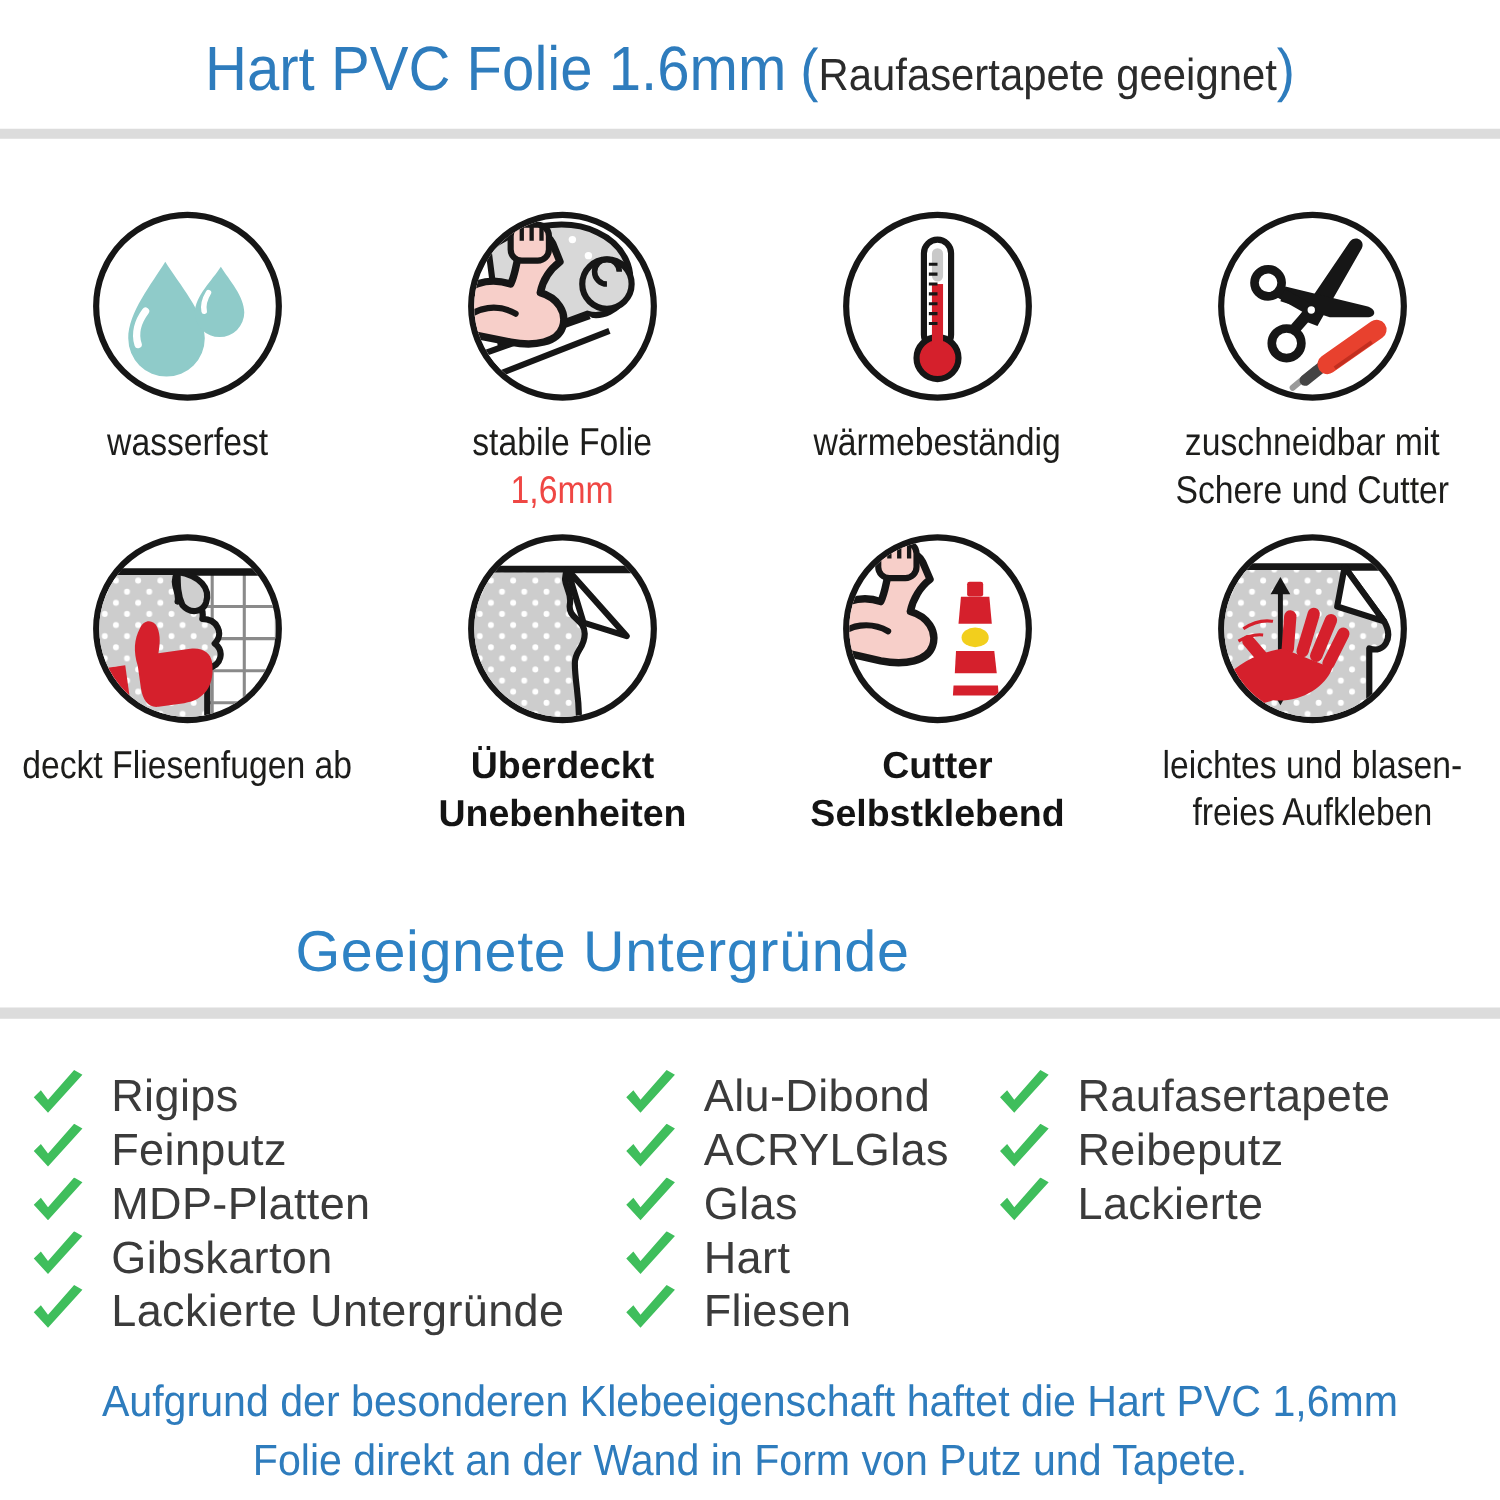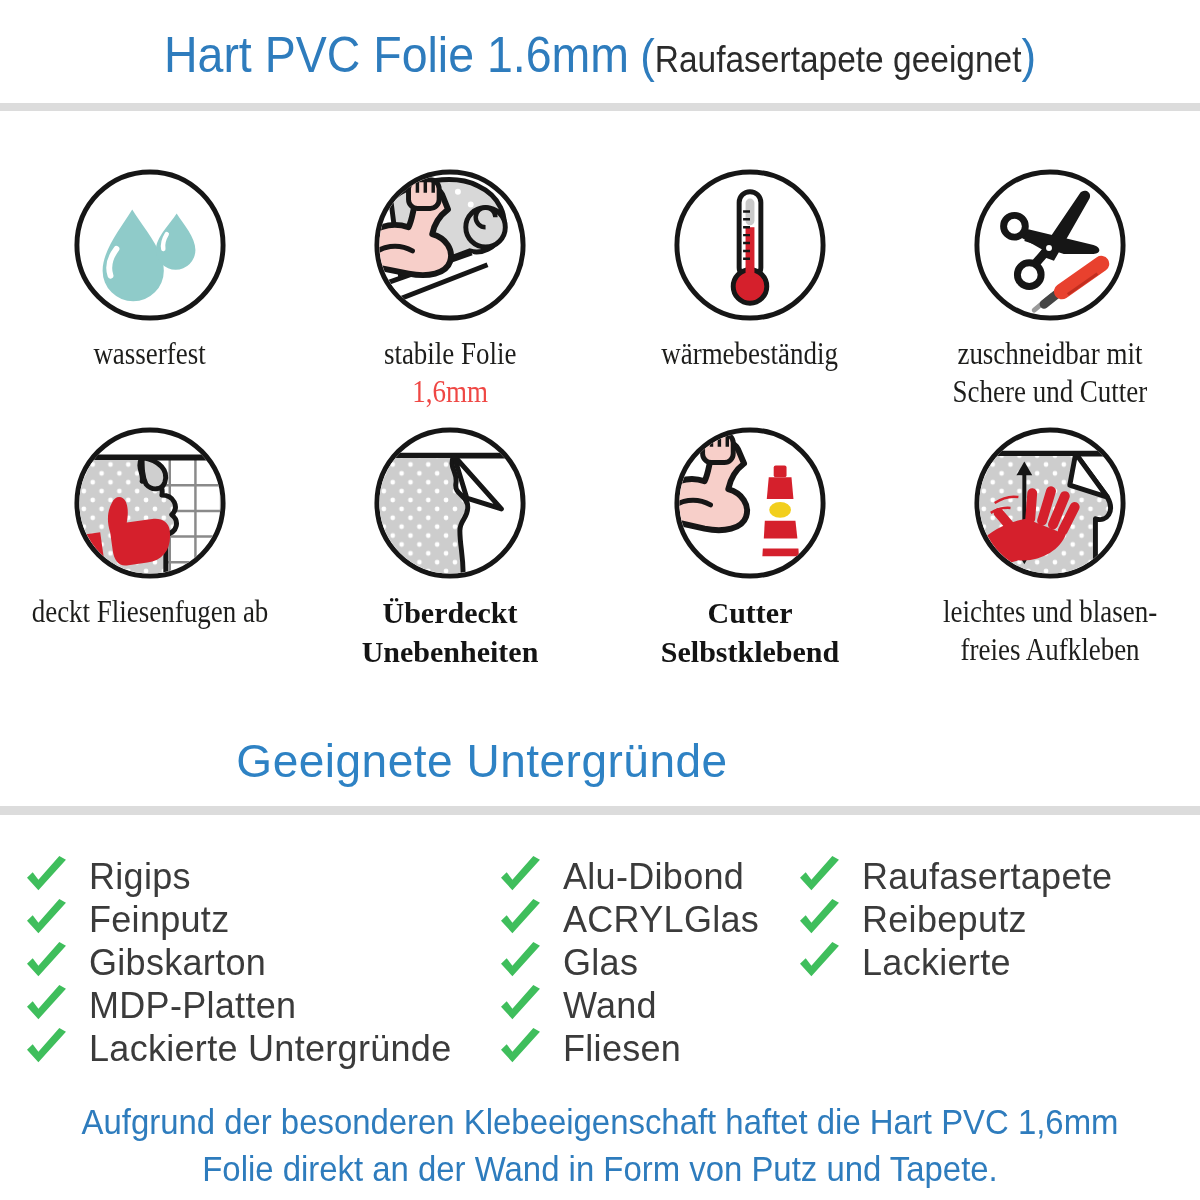--- a/index.html
+++ b/index.html
@@ -10,21 +10,21 @@
          color:#2e7cbd;font-size:50px;white-space:nowrap;transform:scaleX(0.93);}
   .t-main{margin-right:12px;}
   .t-paren{font-size:47px;}
   .t-sec{color:#2b2b2b;font-size:36px;}
   
   .bar{position:absolute;left:0;width:1200px;background:#dcdcdc;}
   .bar1{top:103px;height:8px;}
   .bar2{top:806px;height:9px;}
   
   .features{position:absolute;left:0;width:1200px;display:grid;
-            grid-template-columns:repeat(4,300px);justify-items:center;font-family:Liberation Serif, serif;}
+            grid-template-columns:repeat(4,300px);justify-items:center;}
   .row1{top:166px;}
   .row2{top:424px;}
   .feature{display:flex;flex-direction:column;align-items:center;}
   .f-label{margin-top:11px;font-size:31px;line-height:38px;color:#1d1d1b;
            text-align:center;transform:scaleX(0.87);white-space:nowrap;}
   .f-label.bold{transform:none;font-weight:700;font-size:30px;line-height:39px;color:#141414;}
   .f-label .red{color:#ef4744;}
   .line:empty{display:none;}
   
   .heading2{position:absolute;top:734px;left:0;width:964px;text-align:center;
@@ -243,32 +243,32 @@
     <div class="item">
         <svg class="check" viewBox="0 0 44 40">
           <path d="M2 23 L14 36 L43 4 L36 0 L14 25 L8 17 Z" fill="#3fbe5c"></path>
         </svg>
         <span>Feinputz</span>
       </div>
     <div class="item">
         <svg class="check" viewBox="0 0 44 40">
           <path d="M2 23 L14 36 L43 4 L36 0 L14 25 L8 17 Z" fill="#3fbe5c"></path>
         </svg>
+        <span>MDP-Platten</span>
+      </div>
+    <div class="item">
+        <svg class="check" viewBox="0 0 44 40">
+          <path d="M2 23 L14 36 L43 4 L36 0 L14 25 L8 17 Z" fill="#3fbe5c"></path>
+        </svg>
         <span>Gibskarton</span>
       </div>
     <div class="item">
         <svg class="check" viewBox="0 0 44 40">
           <path d="M2 23 L14 36 L43 4 L36 0 L14 25 L8 17 Z" fill="#3fbe5c"></path>
         </svg>
-        <span>MDP-Platten</span>
-      </div>
-    <div class="item">
-        <svg class="check" viewBox="0 0 44 40">
-          <path d="M2 23 L14 36 L43 4 L36 0 L14 25 L8 17 Z" fill="#3fbe5c"></path>
-        </svg>
         <span>Lackierte Untergründe</span>
       </div>
   </div>
 
   <div class="col col2">
     <div class="item">
         <svg class="check" viewBox="0 0 44 40">
           <path d="M2 23 L14 36 L43 4 L36 0 L14 25 L8 17 Z" fill="#3fbe5c"></path>
         </svg>
         <span>Alu-Dibond</span>
@@ -282,21 +282,21 @@
     <div class="item">
         <svg class="check" viewBox="0 0 44 40">
           <path d="M2 23 L14 36 L43 4 L36 0 L14 25 L8 17 Z" fill="#3fbe5c"></path>
         </svg>
         <span>Glas</span>
       </div>
     <div class="item">
         <svg class="check" viewBox="0 0 44 40">
           <path d="M2 23 L14 36 L43 4 L36 0 L14 25 L8 17 Z" fill="#3fbe5c"></path>
         </svg>
-        <span>Wand</span>
+        <span>Hart</span>
       </div>
     <div class="item">
         <svg class="check" viewBox="0 0 44 40">
           <path d="M2 23 L14 36 L43 4 L36 0 L14 25 L8 17 Z" fill="#3fbe5c"></path>
         </svg>
         <span>Fliesen</span>
       </div>
   </div>
 
   <div class="col col3">

